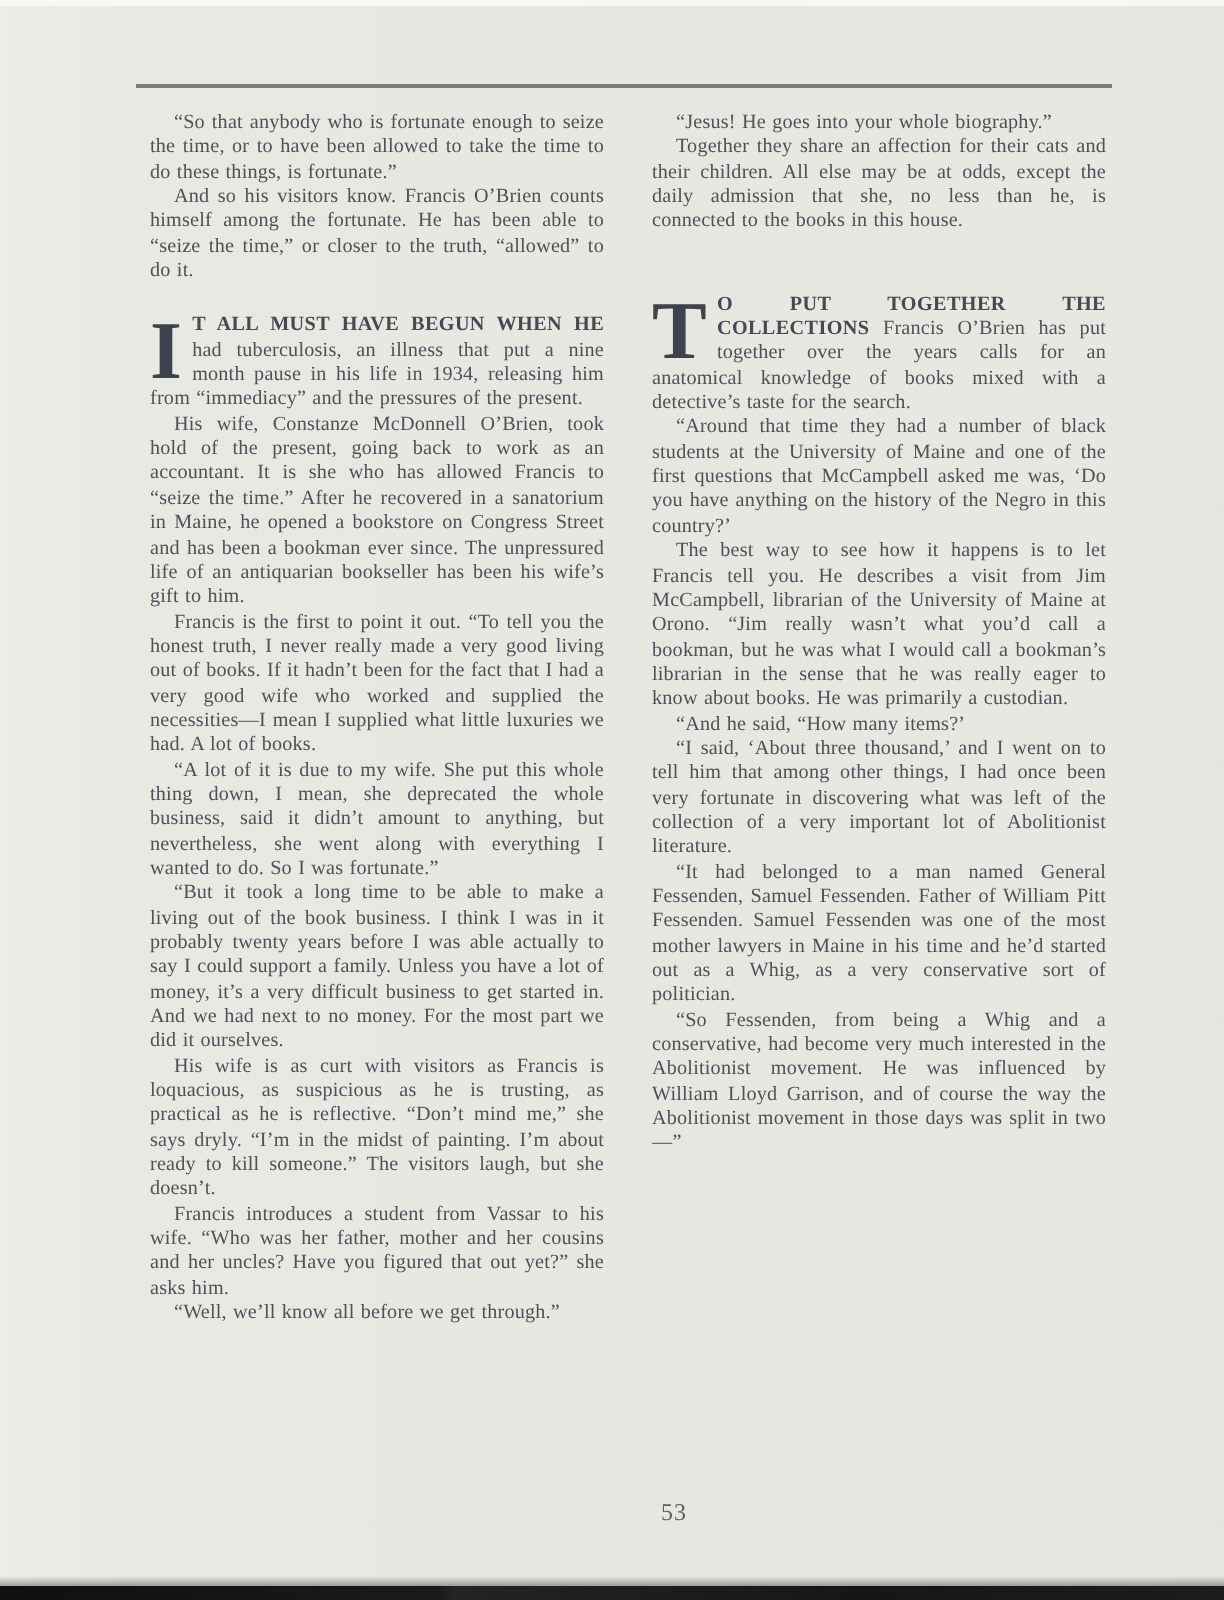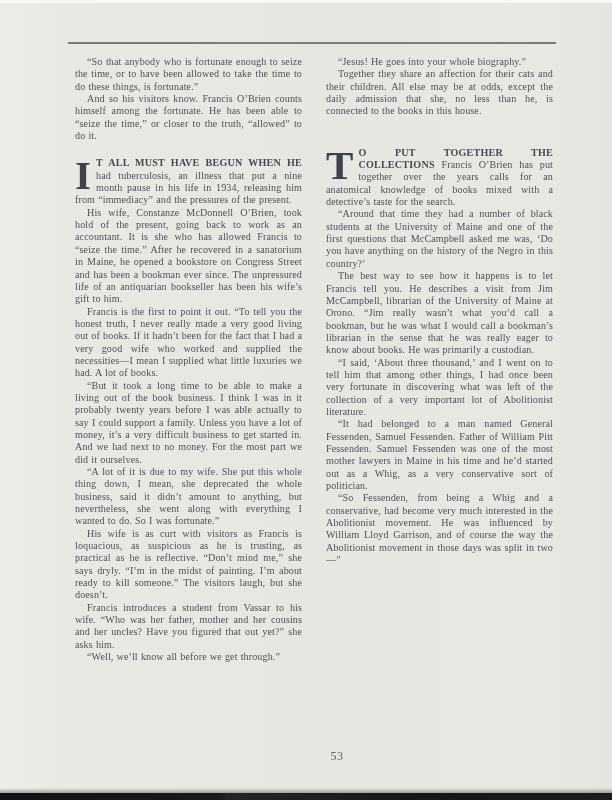--- a/index.html
+++ b/index.html
@@ -104,38 +104,39 @@
       <p class="para">“So that anybody who is fortunate enough to seize the time, or to have been allowed to take the time to do these things, is fortunate.”</p>
       <p class="para">And so his visitors know. Francis O’Brien counts himself among the fortunate. He has been able to “seize the time,” or closer to the truth, “allowed” to do it.</p>
 
       <p class="para dropcap-para section-left">
         <span class="dropcap">I</span><span class="lead-caps">T ALL MUST HAVE BEGUN WHEN HE</span>
         <span>had tuberculosis, an illness that put a nine month pause in his life in 1934, releasing him from “immediacy” and the pressures of the present.</span>
       </p>
 
       <p class="para">His wife, Constanze McDonnell O’Brien, took hold of the present, going back to work as an accountant. It is she who has allowed Francis to “seize the time.” After he recovered in a sanatorium in Maine, he opened a bookstore on Congress Street and has been a bookman ever since. The unpressured life of an antiquarian bookseller has been his wife’s gift to him.</p>
       <p class="para">Francis is the first to point it out. “To tell you the honest truth, I never really made a very good living out of books. If it hadn’t been for the fact that I had a very good wife who worked and supplied the necessities—I mean I supplied what little luxuries we had. A lot of books.</p>
+      <p class="para">“A lot of it is due to my wife. She put this whole thing down, I mean, she deprecated the whole business, said it didn’t amount to anything, but nevertheless, she went along with everything I wanted to do. So I was fortunate.”</p>
       <p class="para">“But it took a long time to be able to make a living out of the book business. I think I was in it probably twenty years before I was able actually to say I could support a family. Unless you have a lot of money, it’s a very difficult business to get started in. And we had next to no money. For the most part we did it ourselves.</p>
-      <p class="para">“A lot of it is due to my wife. She put this whole thing down, I mean, she deprecated the whole business, said it didn’t amount to anything, but nevertheless, she went along with everything I wanted to do. So I was fortunate.”</p>
       <p class="para">His wife is as curt with visitors as Francis is loquacious, as suspicious as he is trusting, as practical as he is reflective. “Don’t mind me,” she says dryly. “I’m in the midst of painting. I’m about ready to kill someone.” The visitors laugh, but she doesn’t.</p>
       <p class="para">Francis introduces a student from Vassar to his wife. “Who was her father, mother and her cousins and her uncles? Have you figured that out yet?” she asks him.</p>
       <p class="para">“Well, we’ll know all before we get through.”</p>
     </div>
 
     <div class="column">
       <p class="para">“Jesus! He goes into your whole biography.”</p>
       <p class="para">Together they share an affection for their cats and their children. All else may be at odds, except the daily admission that she, no less than he, is connected to the books in this house.</p>
 
       <p class="para dropcap-para section-right">
         <span class="dropcap">T</span><span class="lead-caps">O PUT TOGETHER THE COLLECTIONS</span>
         <span>Francis O’Brien has put together over the years calls for an anatomical knowledge of books mixed with a detective’s taste for the search.</span>
       </p>
 
       <p class="para">“Around that time they had a number of black students at the University of Maine and one of the first questions that McCampbell asked me was, ‘Do you have anything on the history of the Negro in this country?’</p>
       <p class="para">The best way to see how it happens is to let Francis tell you. He describes a visit from Jim McCampbell, librarian of the University of Maine at Orono. “Jim really wasn’t what you’d call a bookman, but he was what I would call a bookman’s librarian in the sense that he was really eager to know about books. He was primarily a custodian.</p>
+      <p class="para">“And he said, “How many items?’</p>
       <p class="para">“I said, ‘About three thousand,’ and I went on to tell him that among other things, I had once been very fortunate in discovering what was left of the collection of a very important lot of Abolitionist literature.</p>
       <p class="para">“It had belonged to a man named General Fessenden, Samuel Fessenden. Father of William Pitt Fessenden. Samuel Fessenden was one of the most mother lawyers in Maine in his time and he’d started out as a Whig, as a very conservative sort of politician.</p>
       <p class="para">“So Fessenden, from being a Whig and a conservative, had become very much interested in the Abolitionist movement. He was influenced by William Lloyd Garrison, and of course the way the Abolitionist movement in those days was split in two—”</p>
     </div>
 
   </div>
 
   <div class="page-number">53</div>
 
   <div class="bottom-shade"></div>

